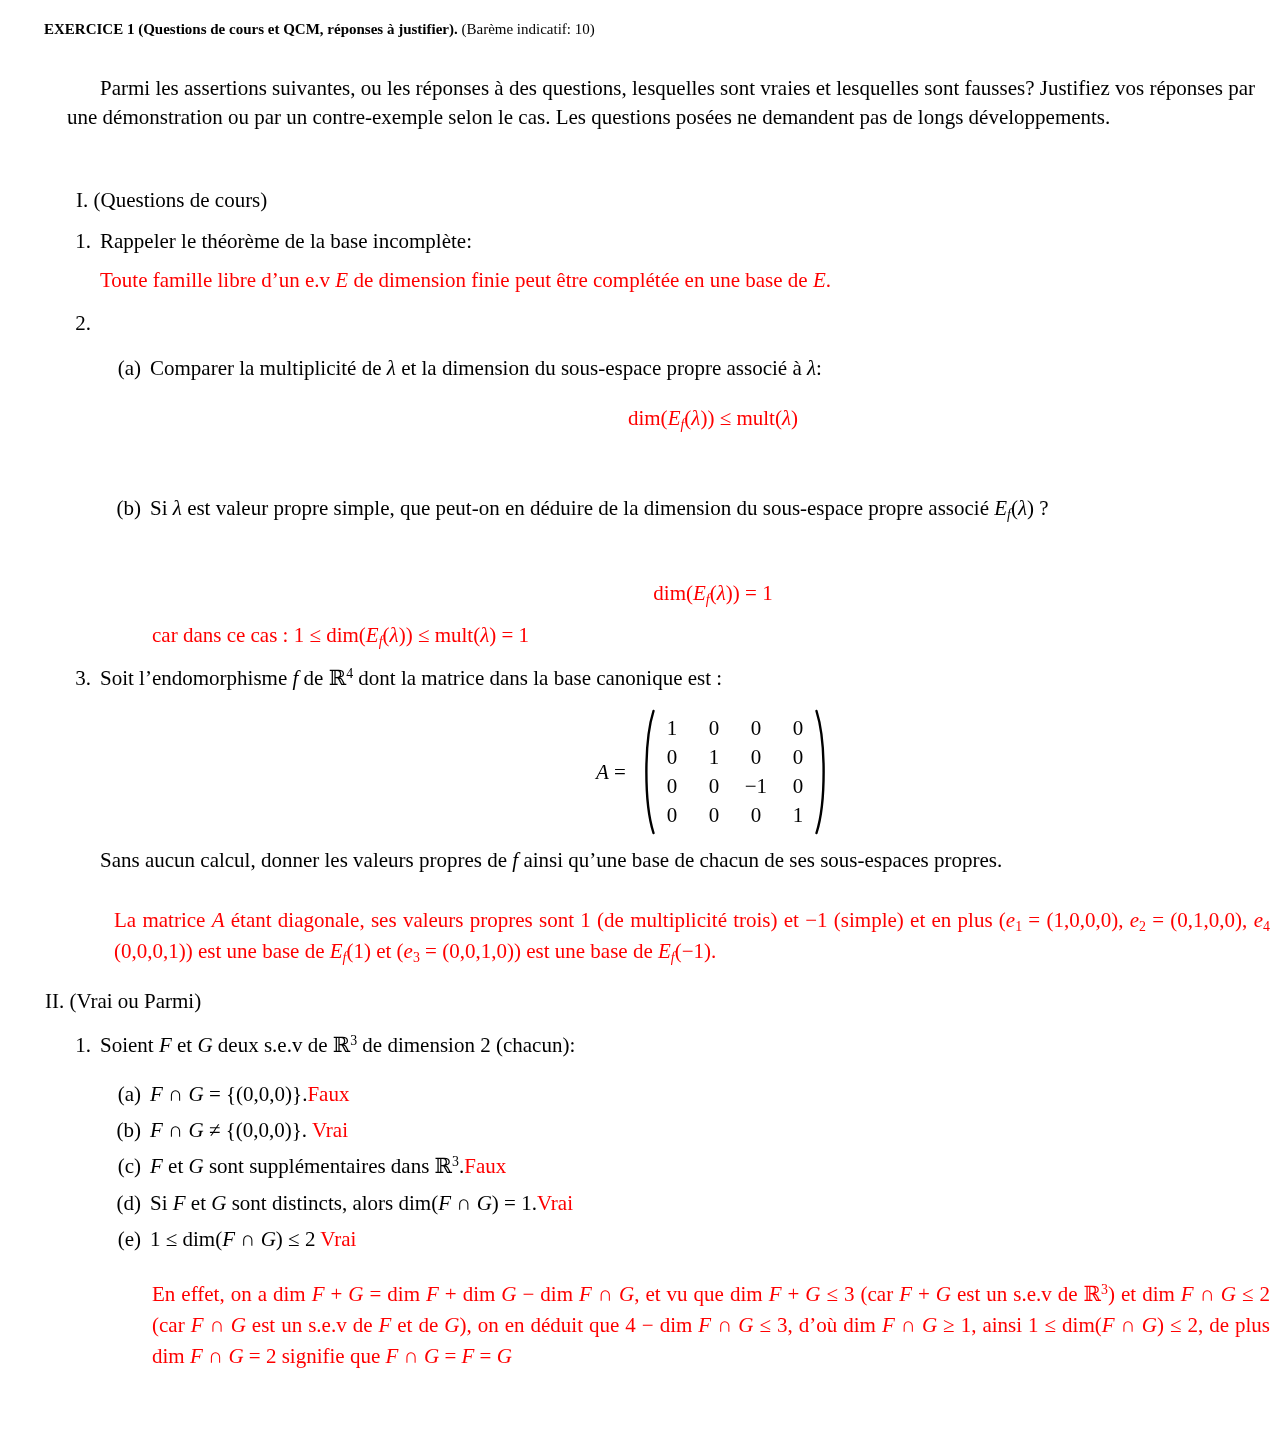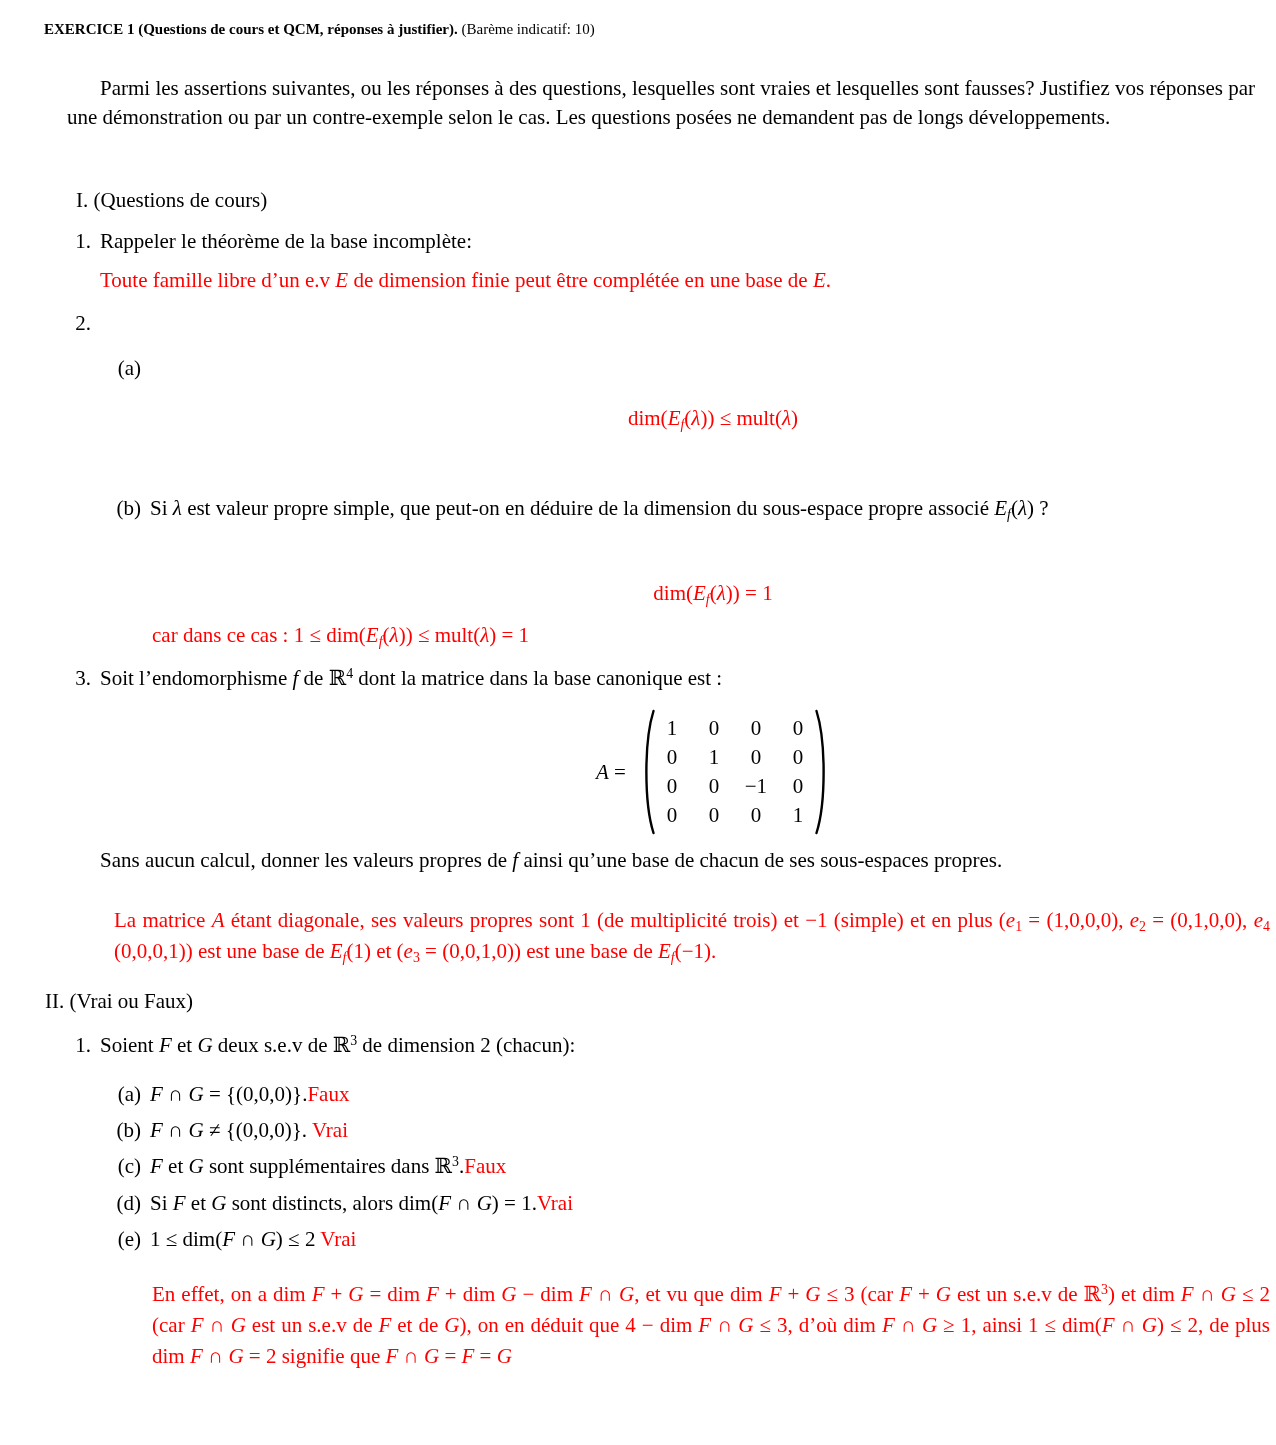--- a/index.html
+++ b/index.html
@@ -63,21 +63,21 @@
   <p class="blk pos-intro jus intro">Parmi les assertions suivantes, ou les réponses à des questions, lesquelles sont vraies et lesquelles sont fausses? Justifiez vos réponses par une démonstration ou par un contre-exemple selon le cas. Les questions posées ne demandent pas de longs développements.</p>
 
   <div class="blk pos-h1">I. (Questions de cours)</div>
 
   <div class="item pos-q1"><span class="lbl">1.</span><span>Rappeler le théorème de la base incomplète:</span></div>
 
   <div class="blk pos-a1 red">Toute famille libre d’un e.v <i>E</i> de dimension finie peut être complétée en une base de <i>E</i>.</div>
 
   <div class="item pos-q2"><span class="lbl">2.</span></div>
 
-  <div class="item pos-q2a"><span class="lbl">(a)</span></div>
+  <div class="item pos-q2a"><span class="lbl">(a)</span><span>Comparer la multiplicité de <i>λ</i> et la dimension du sous-espace propre associé à <i>λ</i>:</span></div>
 
   <div class="formula pos-fa red">dim(<i>E</i><sub><i>f</i></sub>(<i>λ</i>)) ≤ mult(<i>λ</i>)</div>
 
   <div class="item pos-q2b"><span class="lbl">(b)</span><span>Si <i>λ</i> est valeur propre simple, que peut-on en déduire de la dimension du sous-espace propre associé <i>E</i><sub><i>f</i></sub>(<i>λ</i>) ?</span></div>
 
   <div class="formula pos-fb red">dim(<i>E</i><sub><i>f</i></sub>(<i>λ</i>)) = 1</div>
 
   <div class="blk pos-note red">car dans ce cas : 1 ≤ dim(<i>E</i><sub><i>f</i></sub>(<i>λ</i>)) ≤ mult(<i>λ</i>) = 1</div>
 
   <div class="item pos-q3"><span class="lbl">3.</span><span>Soit l’endomorphisme <i>f</i> de ℝ<sup>4</sup> dont la matrice dans la base canonique est :</span></div>
@@ -111,21 +111,21 @@
         <svg width="15" height="126" viewBox="0 0 15 126">
           <path d="M1.5 2 C 11 32 11 94 1.5 124" fill="none" stroke="#000" stroke-width="2.4" stroke-linecap="round"></path>
         </svg>
       </span>
   </div>
 
   <div class="blk pos-follow">Sans aucun calcul, donner les valeurs propres de <i>f</i> ainsi qu’une base de chacun de ses sous-espaces propres.</div>
 
   <div class="blk pos-a3 red jus">La matrice <i>A</i> étant diagonale, ses valeurs propres sont 1 (de multiplicité trois) et −1 (simple) et en plus (<i>e</i><sub>1</sub> = (1,0,0,0), <i>e</i><sub>2</sub> = (0,1,0,0), <i>e</i><sub>4</sub> = (0,0,0,1)) est une base de <i>E</i><sub><i>f</i></sub>(1) et (<i>e</i><sub>3</sub> = (0,0,1,0)) est une base de <i>E</i><sub><i>f</i></sub>(−1).</div>
 
-  <div class="blk pos-h2">II. (Vrai ou Faux)</div>
+  <div class="blk pos-h2">II. (Vrai ou Parmi)</div>
 
   <div class="item pos-q21"><span class="lbl">1.</span><span>Soient <i>F</i> et <i>G</i> deux s.e.v de ℝ<sup>3</sup> de dimension 2 (chacun):</span></div>
 
   <div class="item pos-ia"><span class="lbl">(a)</span><span><i>F</i> ∩ <i>G</i> = {(0,0,0)}.</span><span class="red">Faux</span></div>
 
   <div class="item pos-ib"><span class="lbl">(b)</span><span><i>F</i> ∩ <i>G</i> ≠ {(0,0,0)}. </span><span class="red">Vrai</span></div>
 
   <div class="item pos-ic"><span class="lbl">(c)</span><span><i>F</i> et <i>G</i> sont supplémentaires dans ℝ<sup>3</sup>.</span><span class="red">Faux</span></div>
 
   <div class="item pos-id"><span class="lbl">(d)</span><span>Si <i>F</i> et <i>G</i> sont distincts, alors dim(<i>F</i> ∩ <i>G</i>) = 1.</span><span class="red">Vrai</span></div>

